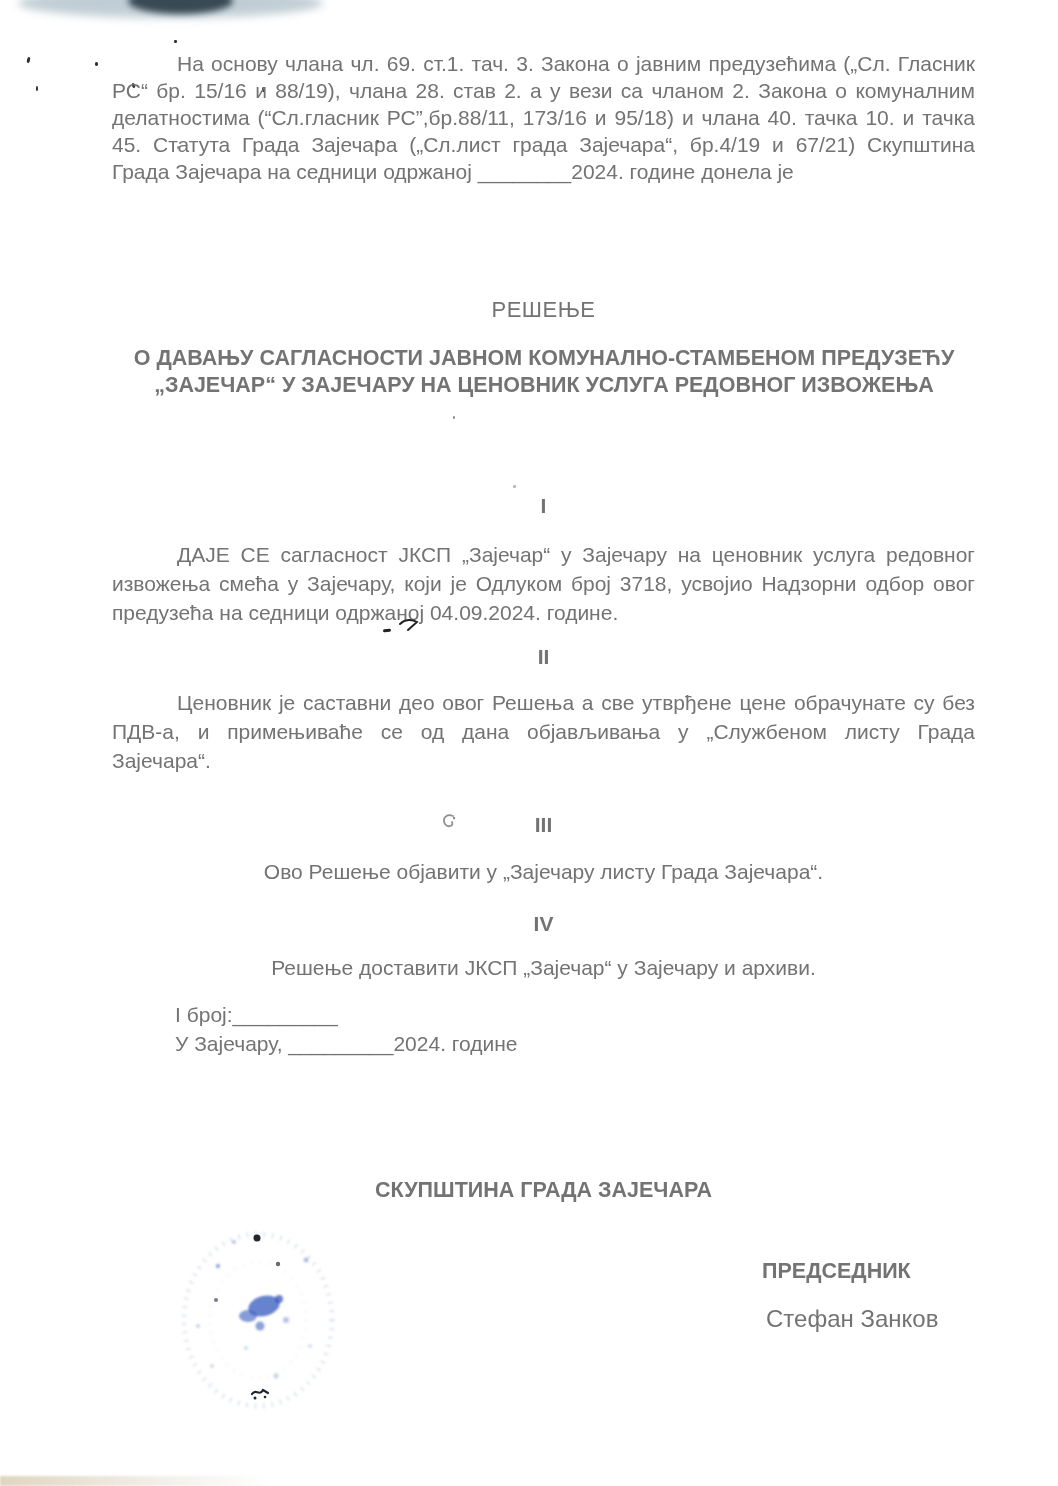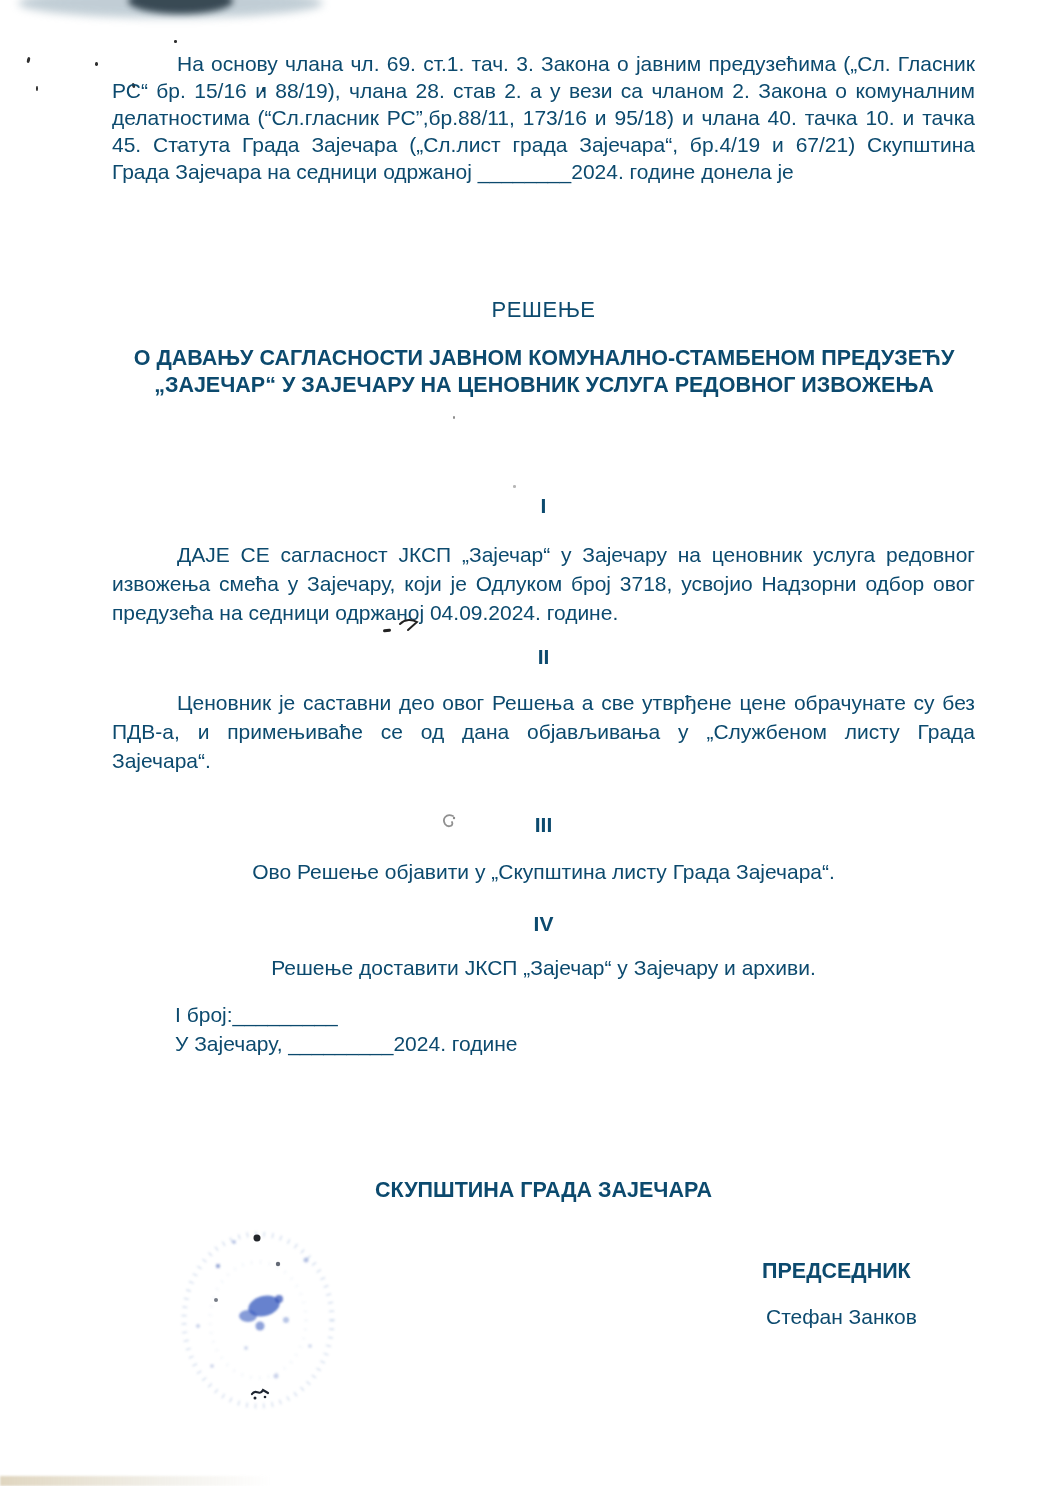--- a/index.html
+++ b/index.html
@@ -3,21 +3,21 @@
 <meta charset="utf-8">
 <style>
   html, body { margin: 0; padding: 0; background: #ffffff; }
   .page {
     position: relative;
     width: 1058px;
     height: 1486px;
     background: #ffffff;
     overflow: hidden;
     font-family: "Liberation Sans", sans-serif;
-    color: #0c4a6e;
+    color: #737373;
   }
   
   .abs { position: absolute; }
   .content-w { left: 112px; width: 863px; }
   .para { font-size: 21px; }
   .intro { top: 50px; line-height: 27px; }
   .jline { text-align: justify; text-align-last: justify; }
   .pline { text-align: left; text-align-last: left; }
   .indent1 { text-indent: 65px; }
   .b { font-weight: normal; }
@@ -43,21 +43,21 @@
   .sec2 { top: 688px; line-height: 29px; }
   .sec3line { top: 860px; left: 112px; width: 863px; text-align: center; font-size: 21px; }
   .sec4line { top: 956px; left: 112px; width: 863px; text-align: center; font-size: 21px; }
   .number-line { top: 1003px; left: 175px; font-size: 21px; }
   .place-line  { top: 1032px; left: 175px; font-size: 21px; }
   .assembly {
     top: 1178px; left: 112px; width: 863px;
     text-align: center; font-weight: bold; font-size: 21.5px;
   }
   .president-title { top: 1259px; left: 762px; font-weight: bold; font-size: 21.5px; }
-  .president-name  { top: 1305px; left: 766px; font-size: 21px; }
+  .president-name  { top: 1305px; left: 766px; font-size: 24px; }
 
   
   .smudge-light {
     left: 18px; top: -12px; width: 305px; height: 30px;
     background: #8fa6b4; border-radius: 50%;
     opacity: 0.55; filter: blur(4px);
   }
   .smudge-dark {
     left: 128px; top: -12px; width: 105px; height: 26px;
     background: #2e3f4a; border-radius: 50%;
@@ -136,21 +136,21 @@
     <div class="jline">ПДВ-а, и примењиваће се од дана објављивања у „Службеном листу Града</div>
     <div class="pline">Зајечара“.</div>
   </div>
 
   <svg class="abs" style="left:440px; top:812px;" width="18" height="18">
     <path d="M13,4 C6,1 2,7 5,12 C8,16 14,14 12,10" fill="none" stroke="#7d7d7d" stroke-width="1.8" opacity="0.85" stroke-linecap="round"></path>
     <circle cx="14" cy="6" r="1.2" fill="#6a6a6a" opacity="0.8"></circle>
   </svg>
 
   <div class="abs numeral n3">III</div>
-  <div class="abs para sec3line">Ово Решење објавити у „Скупштина листу Града Зајечара“.</div>
+  <div class="abs para sec3line">Ово Решење објавити у „Зајечару листу Града Зајечара“.</div>
 
   <div class="abs numeral n4">IV</div>
   <div class="abs para sec4line">Решење доставити ЈКСП „Зајечар“ у Зајечару и архиви.</div>
 
   <div class="abs para number-line">I број:_________</div>
   <div class="abs para place-line">У Зајечару, _________2024. године</div>
 
   <div class="abs assembly">СКУПШТИНА ГРАДА ЗАЈЕЧАРА</div>
 
   <svg class="abs" style="left:158px; top:1208px;" width="220" height="230">

